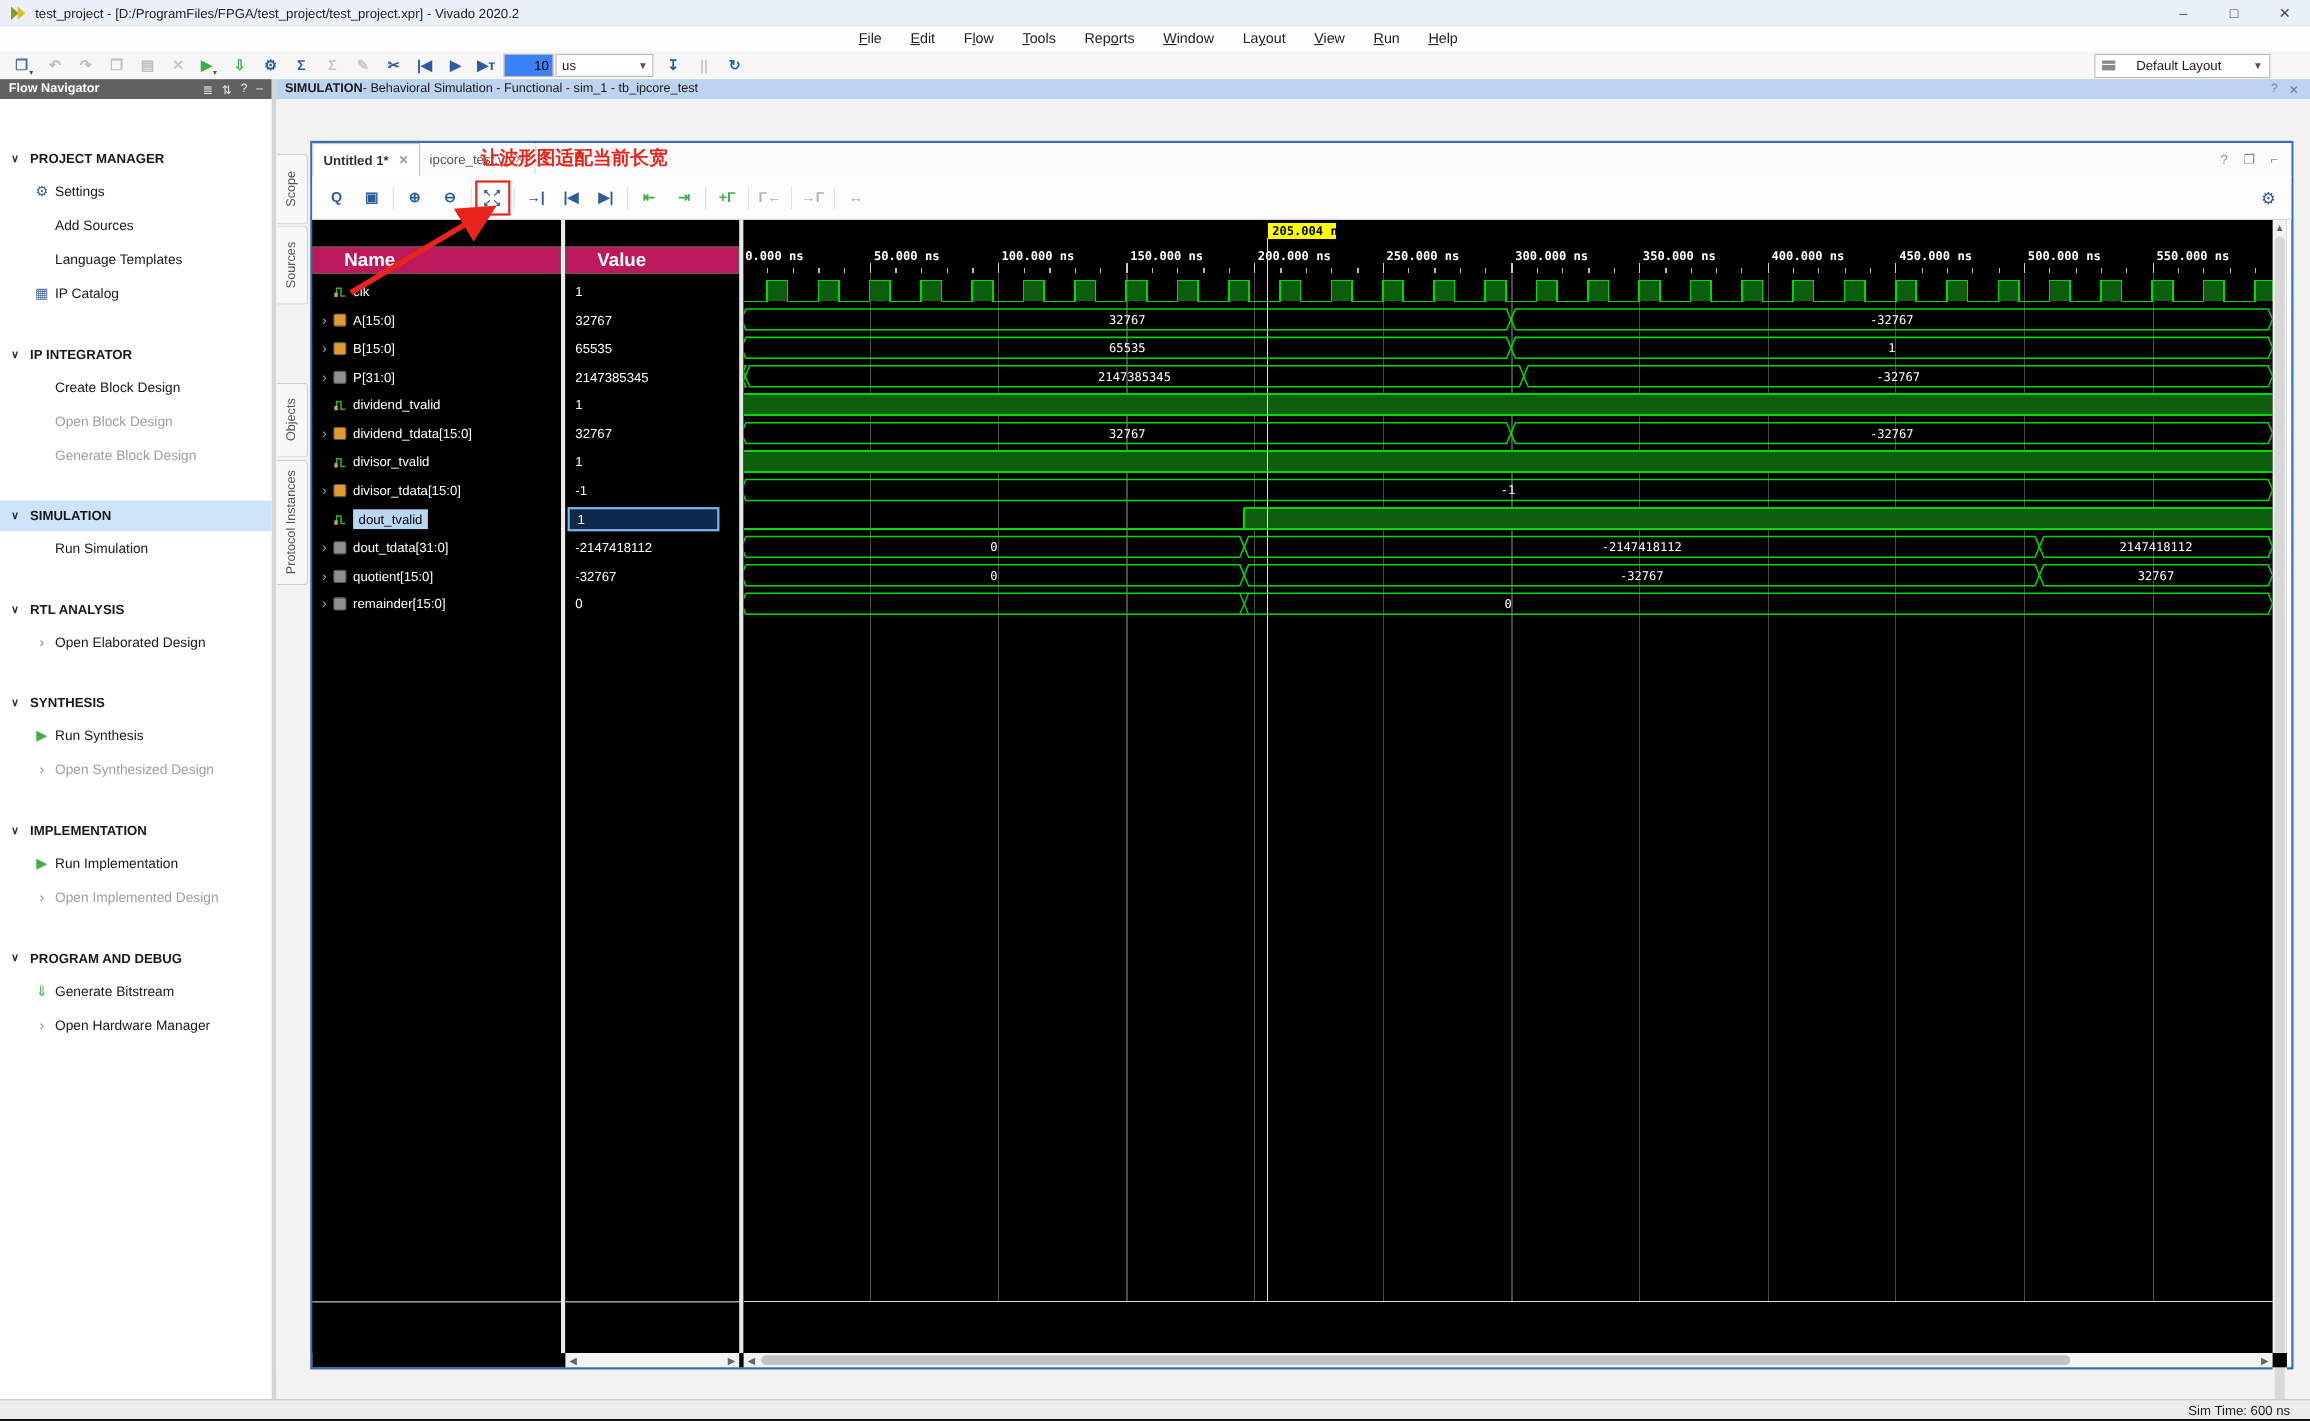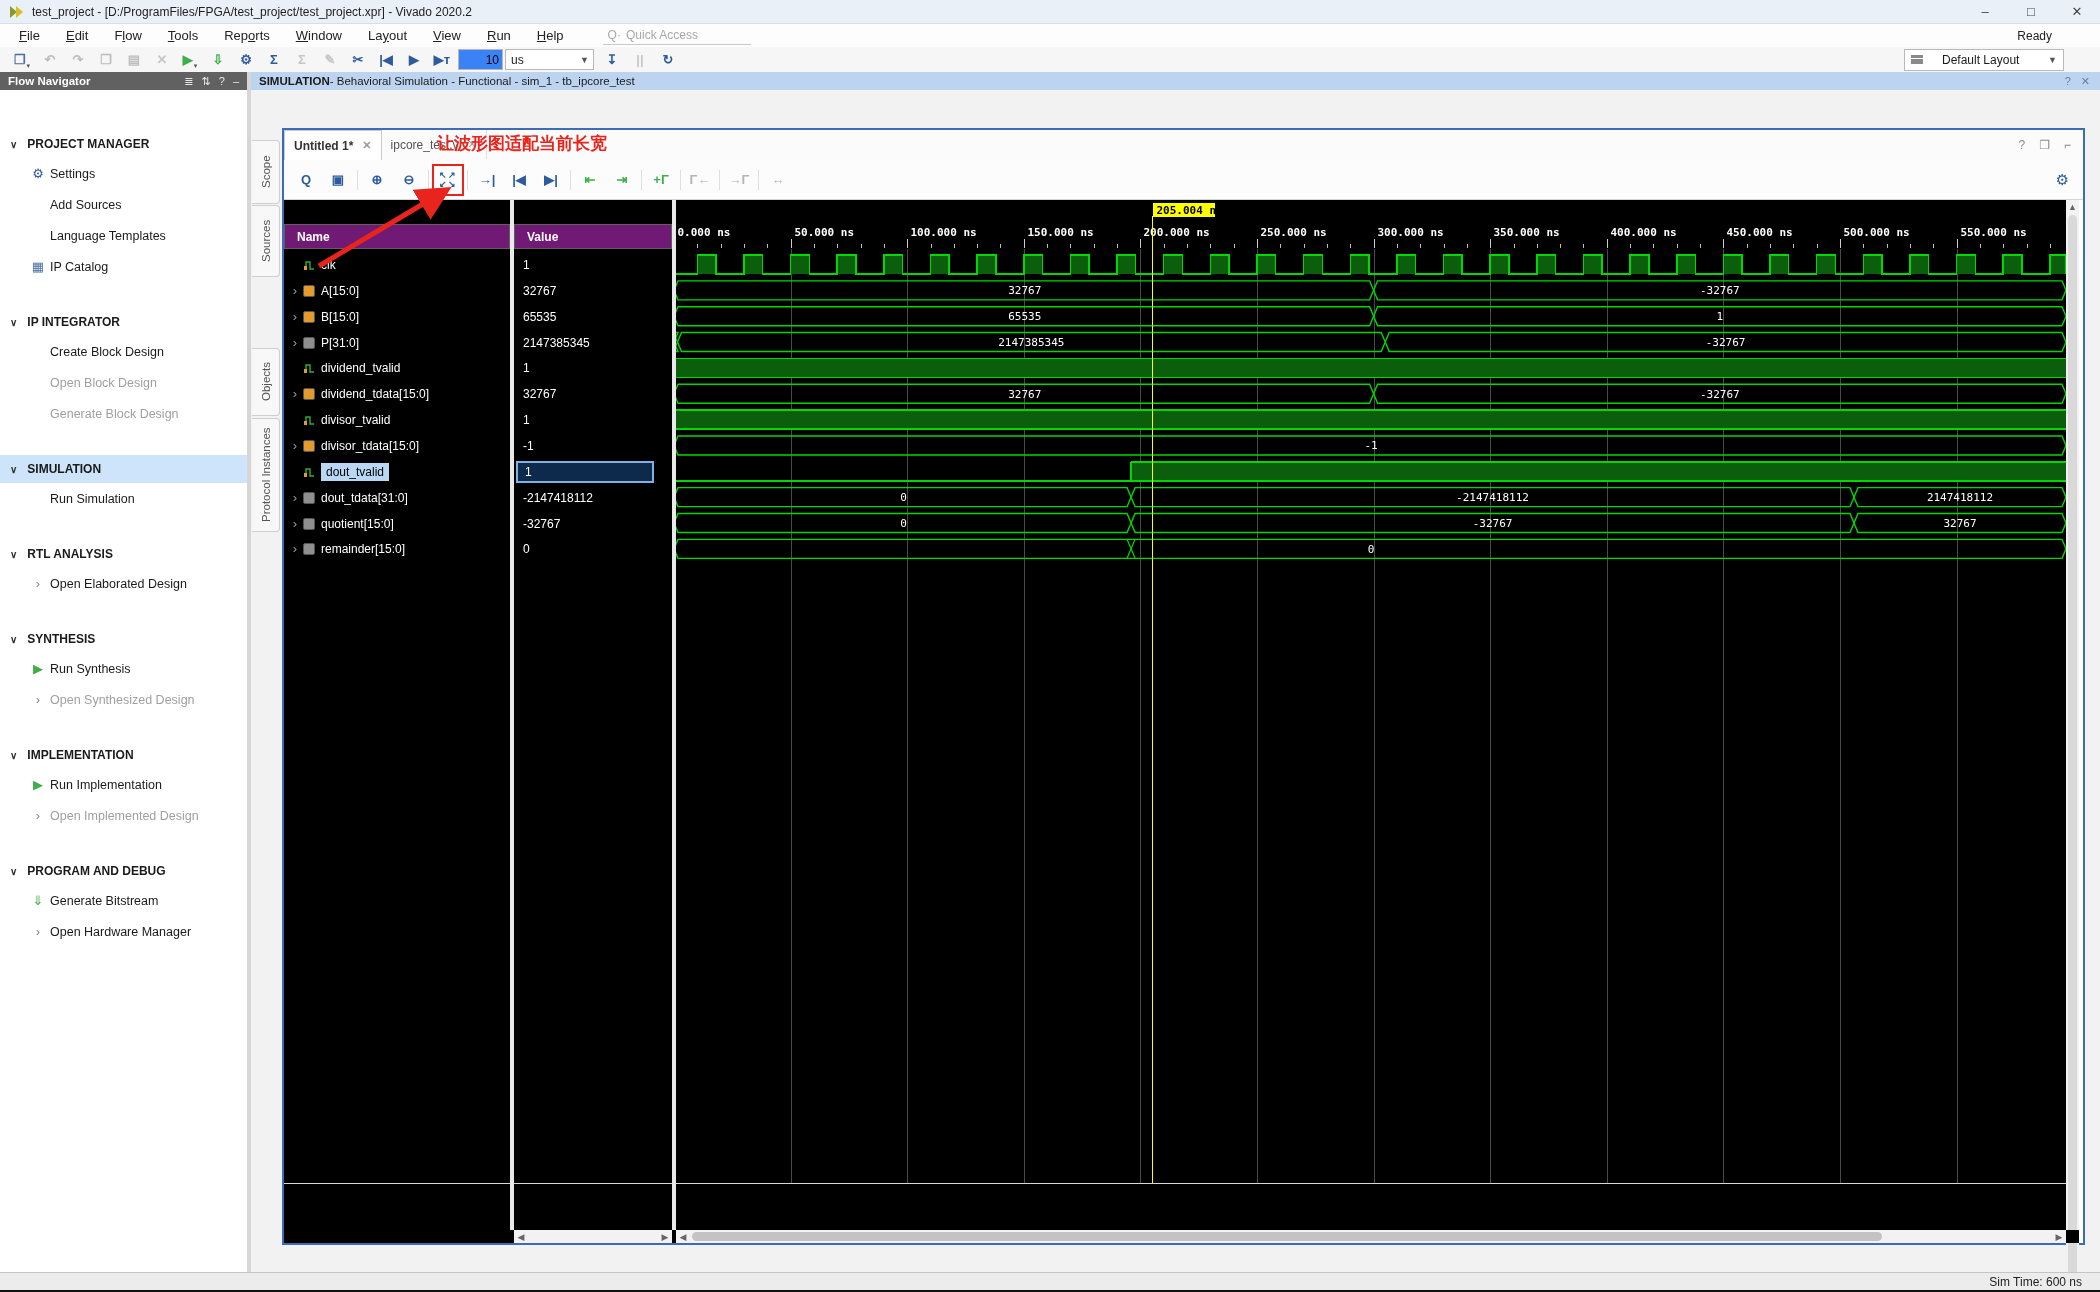--- a/index.html
+++ b/index.html
@@ -8,21 +8,21 @@
   
   #titlebar{position:absolute;left:0;top:0;width:2100px;height:23px;background:#eaf0f8;
             border-bottom:1px solid #d8dee8;display:flex;align-items:center;}
   #vivado-logo{width:14px;height:12px;margin:0 8px 0 10px;position:relative;}
   #vivado-logo .t1{position:absolute;left:0;top:0;width:0;height:0;border-left:7px solid #8a9a28;border-top:6px solid transparent;border-bottom:6px solid transparent;}
   #vivado-logo .t2{position:absolute;left:6px;top:0;width:0;height:0;border-left:7px solid #d8c02a;border-top:6px solid transparent;border-bottom:6px solid transparent;}
   #win-title{font-size:12px;color:#222;}
   #win-controls{margin-left:auto;display:flex;height:23px;}
   .winbtn{width:46px;height:23px;display:flex;align-items:center;justify-content:center;font-size:13px;color:#444;}
   
-  #menubar{position:absolute;left:0;top:24px;width:2100px;height:23px;background:#fdfdfd;display:flex;align-items:center;}
+  #menubar{position:absolute;left:0;top:24px;width:2100px;height:23px;background:#fdfdfd;display:flex;align-items:center;flex-direction:column;}
   .menu-item{padding:3px 13px;font-size:13px;color:#222;}
   .menu-item u{text-decoration:underline;}
   #quick-access{display:flex;align-items:center;margin-left:26px;border-bottom:1px solid #c9c9c9;width:148px;height:18px;color:#a8a8a8;font-size:12px;}
   #quick-access .qa-icon{margin:0 5px;color:#a8a8a8;font-size:12px;}
   #ready-label{margin-left:auto;margin-right:48px;font-size:12px;color:#222;}
   
   #toolbar{position:absolute;left:0;top:47px;width:2100px;height:25px;background:#f6f6f6;
            border-bottom:1px solid #dcdcdc;display:flex;align-items:center;}
   .tbtn{min-width:24px;height:21px;display:flex;align-items:center;justify-content:center;font-size:13px;margin:0 2px;}
   .tbtn .caret{font-size:7px;color:#555;margin-left:1px;align-self:flex-end;}
@@ -67,22 +67,22 @@
   .wsep{width:1px;height:20px;background:#e0e0e0;margin:0 3px;}
   .redbox{outline:2px solid #e8241c;outline-offset:1px;}
   .fit-grid{display:grid;grid-template-columns:9px 9px;grid-template-rows:9px 9px;font-size:9px;line-height:9px;color:#2d5b9e;font-weight:bold;}
   #wp-gear{margin-left:auto;margin-right:14px;color:#2d5b9e;font-size:15px;}
   
   #wp-content{position:absolute;left:0;top:70px;width:1795px;height:1030px;background:#000;}
   #col-names{position:absolute;left:0;top:0;width:226px;height:1030px;background:#000;}
   #col-values{position:absolute;left:230px;top:0;width:158px;height:1030px;background:#000;}
   .col-div{position:absolute;top:0;width:4px;height:1030px;background:#e9e9e9;}
   #wavearea{position:absolute;left:392px;top:0;width:1390px;height:1030px;background:#000;}
-  .colheader{position:absolute;top:24px;height:25px;background:#701a75;border:1px solid #5f5f5f;box-sizing:border-box;
-             color:#fff;font-weight:bold;font-size:12px;display:flex;align-items:center;padding-left:12px;}
+  .colheader{position:absolute;top:24px;height:25px;background:#be185d;border:1px solid #5f5f5f;box-sizing:border-box;
+             color:#fff;font-weight:bold;font-size:17px;display:flex;align-items:center;padding-left:28px;}
   .sig-row{position:absolute;left:0;height:25px;display:flex;align-items:center;width:100%;}
   .sig-row .exp{width:14px;color:#9a9a9a;font-size:13px;text-align:center;flex:none;margin-left:4px;}
   .sig-row .noexp{width:14px;flex:none;margin-left:4px;}
   .sig-row .sicon{width:14px;height:12px;flex:none;margin-right:5px;display:flex;align-items:center;justify-content:center;}
   .busic{width:10px;height:10px;border:1px solid #555;border-radius:2px;}
   .sig-name{color:#fff;font-size:12px;white-space:nowrap;}
   .sig-name.sel{background:#b9d7f3;color:#000;padding:2px 5px;}
   .val-row{position:absolute;left:0;height:25px;display:flex;align-items:center;width:100%;color:#fff;font-size:12px;}
   .val-row span{padding-left:9px;}
   .val-row .selbox{margin-left:2px;padding:2px 6px 2px 7px;border:2px solid #7fb2e5;background:#0d2a4d;width:138px;box-sizing:border-box;}

